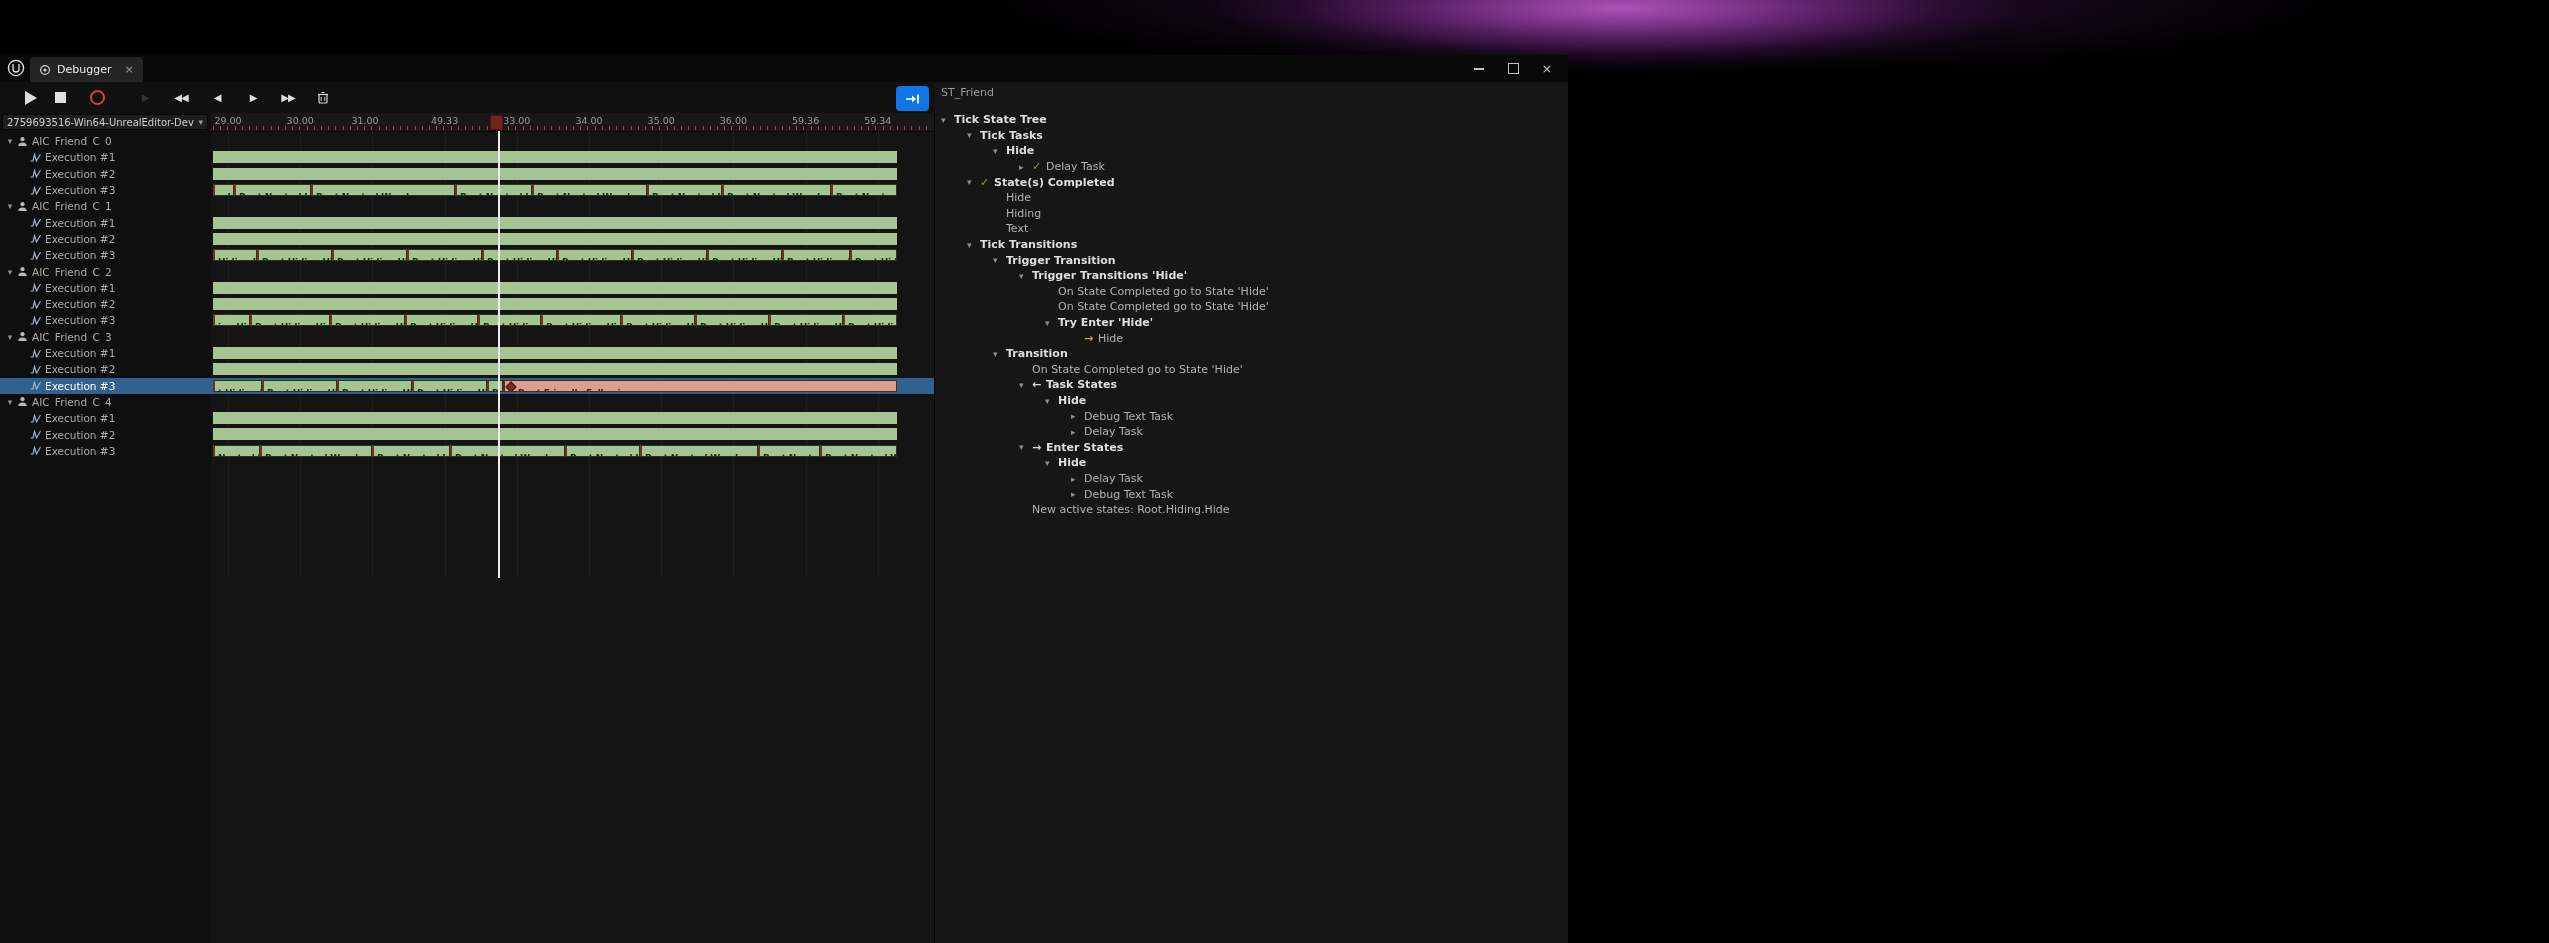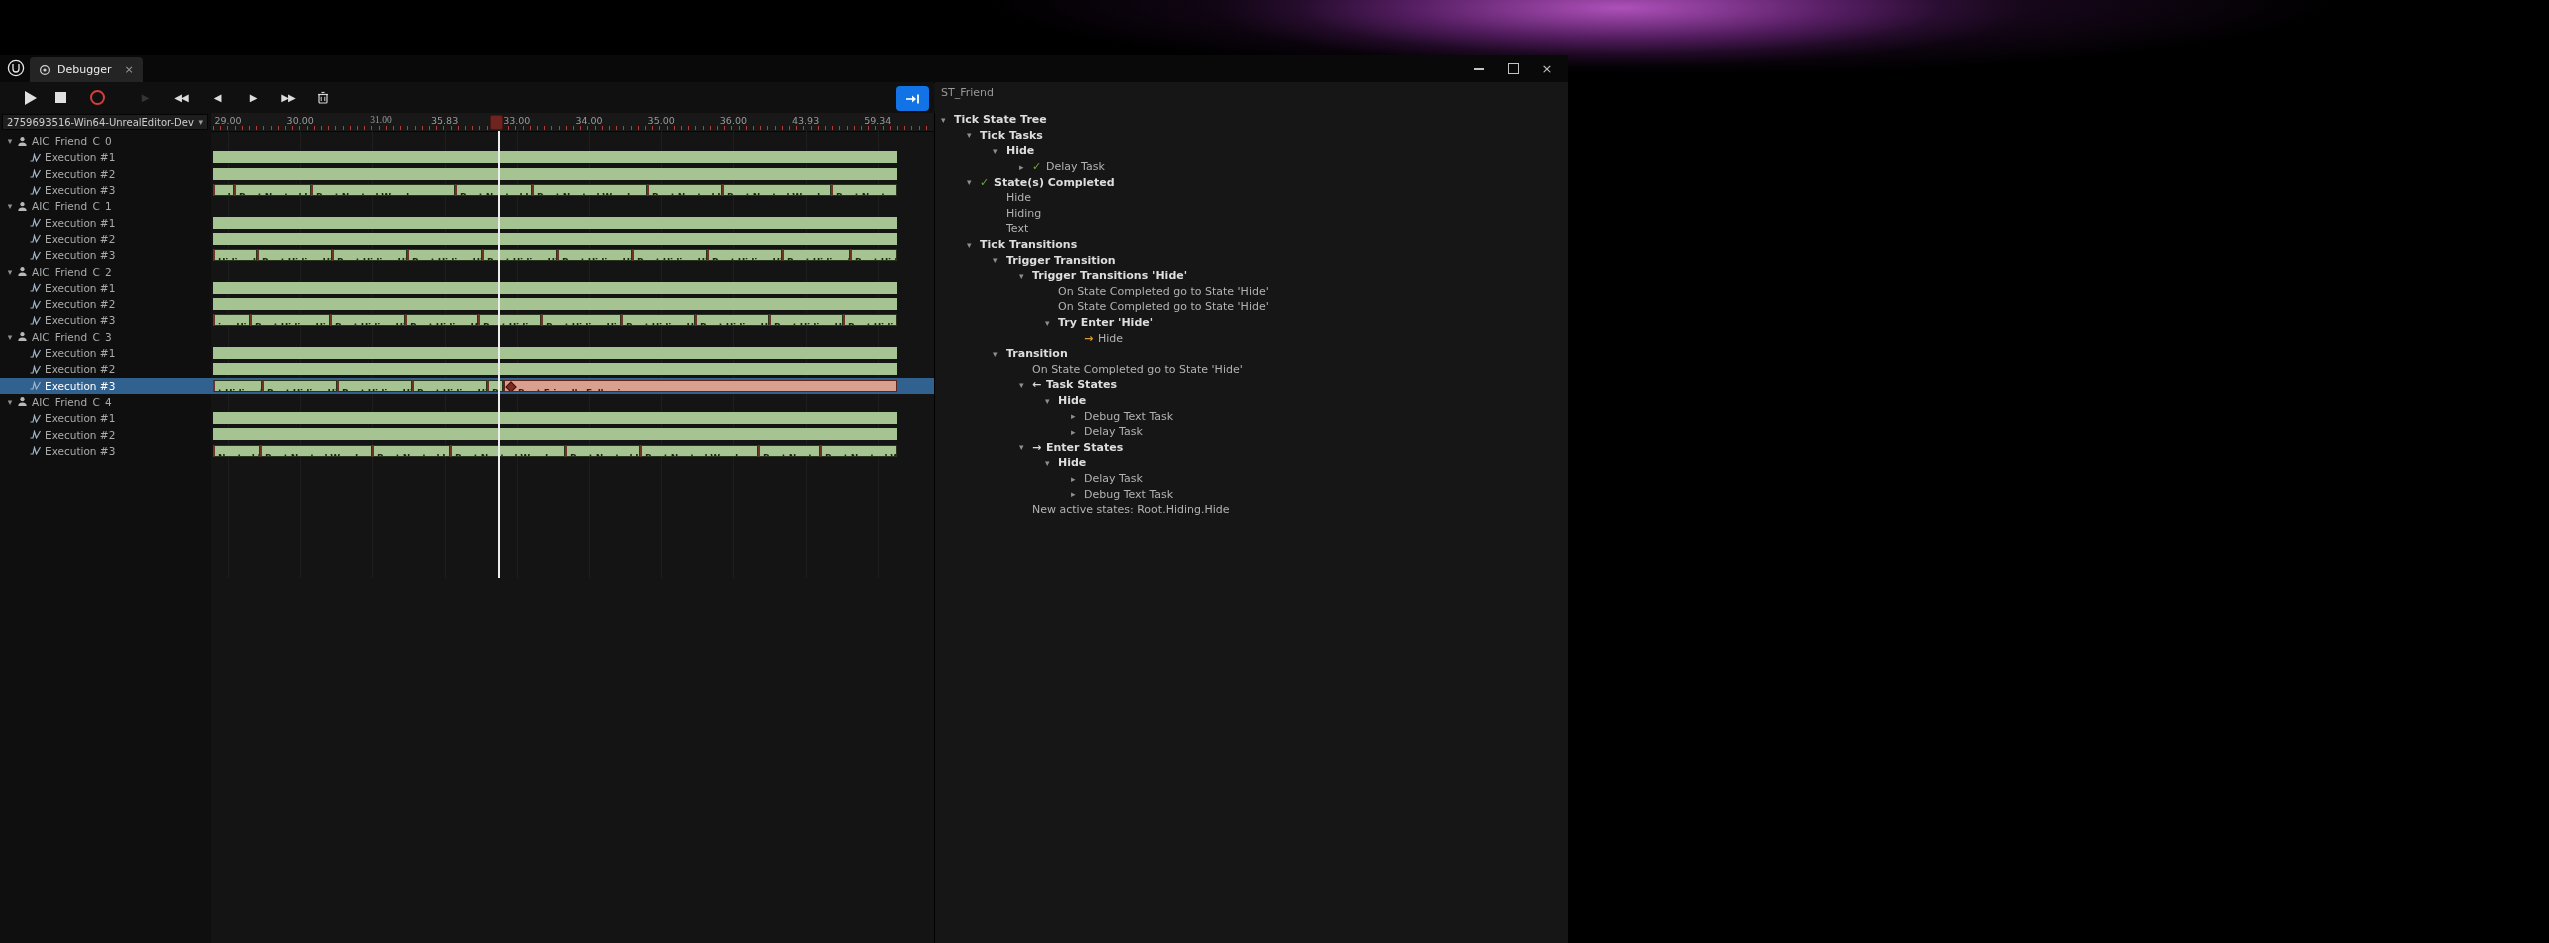--- a/index.html
+++ b/index.html
@@ -344,27 +344,27 @@
         </div>
       </div>
   </div>
 
   <div class="timeline-panel">
     <div class="ruler" id="ruler">
       <div class="r-ticks"></div>
       <div class="scrubber"></div>
     <div class="r-label" style="left: 17px;">29.00</div>
         <div class="r-label" style="left: 89.2px;">30.00</div>
-        <div class="r-label" style="left: 170px; font-family: Liberation Serif, serif;">31.00</div>
-        <div class="r-label" style="left: 233.6px;">35.83</div>
+        <div class="r-label" style="left: 154px;">31.00</div>
+        <div class="r-label" style="left: 233.6px;">49.33</div>
         <div class="r-label" style="left: 305.8px;">33.00</div>
         <div class="r-label" style="left: 378px;">34.00</div>
         <div class="r-label" style="left: 450.2px;">35.00</div>
         <div class="r-label" style="left: 522.4px;">36.00</div>
-        <div class="r-label" style="left: 594.6px;">43.93</div>
+        <div class="r-label" style="left: 594.6px;">59.36</div>
         <div class="r-label" style="left: 666.8px;">59.34</div>
       </div>
     <div class="tracks" id="tracks">
       <div class="playhead"></div>
     <div class="gridline" style="left: 17px;"></div>
         <div class="gridline" style="left: 89.2px;"></div>
         <div class="gridline" style="left: 161.4px;"></div>
         <div class="gridline" style="left: 233.6px;"></div>
         <div class="gridline" style="left: 305.8px;"></div>
         <div class="gridline" style="left: 378px;"></div>

